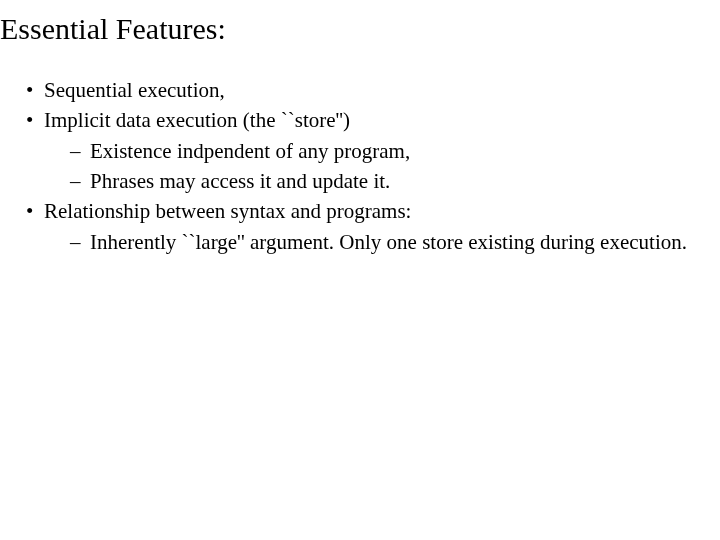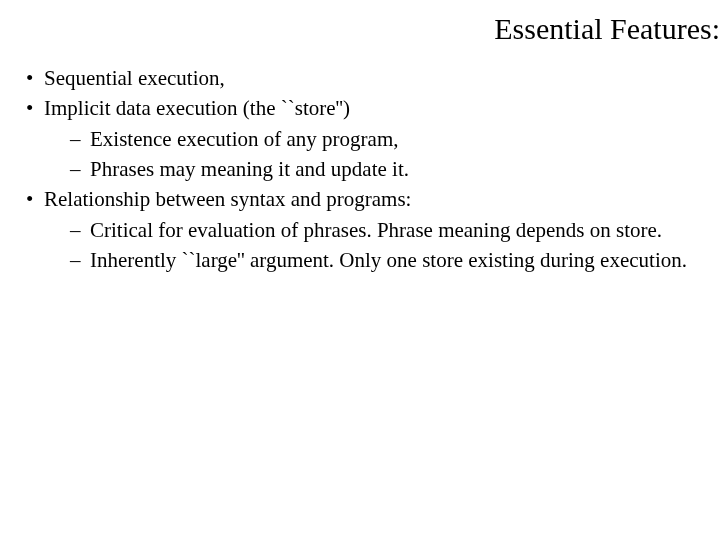--- a/index.html
+++ b/index.html
@@ -12,24 +12,24 @@
     color: #000000;
     overflow: hidden;
   }
   .slide {
     position: relative;
     width: 720px;
     height: 540px;
     box-sizing: border-box;
   }
   .title {
-    text-align: right;
+    text-align: left;
     font-size: 30px;
     margin-top: 12px;
-    margin-bottom: 18px;
+    margin-bottom: 30px;
     font-weight: normal;
   }
   .body {
     font-size: 21px;
     line-height: 1.35;
     padding: 0 4px 0 12px;
   }
   ul.level1 {
     list-style: none;
     margin: 0;
@@ -85,33 +85,30 @@
 
   <div class="body">
     <ul class="level1">
       <li>
         <span>Sequential execution,</span>
       </li>
       <li>
         <span>Implicit data execution (the ``store'')</span>
         <ul class="level2">
           <li>
-            <span>Existence execution of any program,</span>
+            <span>Existence indpendent of any program,</span>
           </li>
           <li>
-            <span>Phrases may meaning it and update it.</span>
+            <span>Phrases may access it and update it.</span>
           </li>
         </ul>
       </li>
       <li>
         <span>Relationship between syntax and programs:</span>
         <ul class="level2">
-          <li>
-            <span> Critical for evaluation of phrases. Phrase meaning depends on store.</span>
-          </li>
           <li>
             <span> Inherently ``large'' argument. Only one store existing during execution.</span>
           </li>
         </ul>
       </li>
     </ul>
   </div>
 
   <div class="footer">
     

